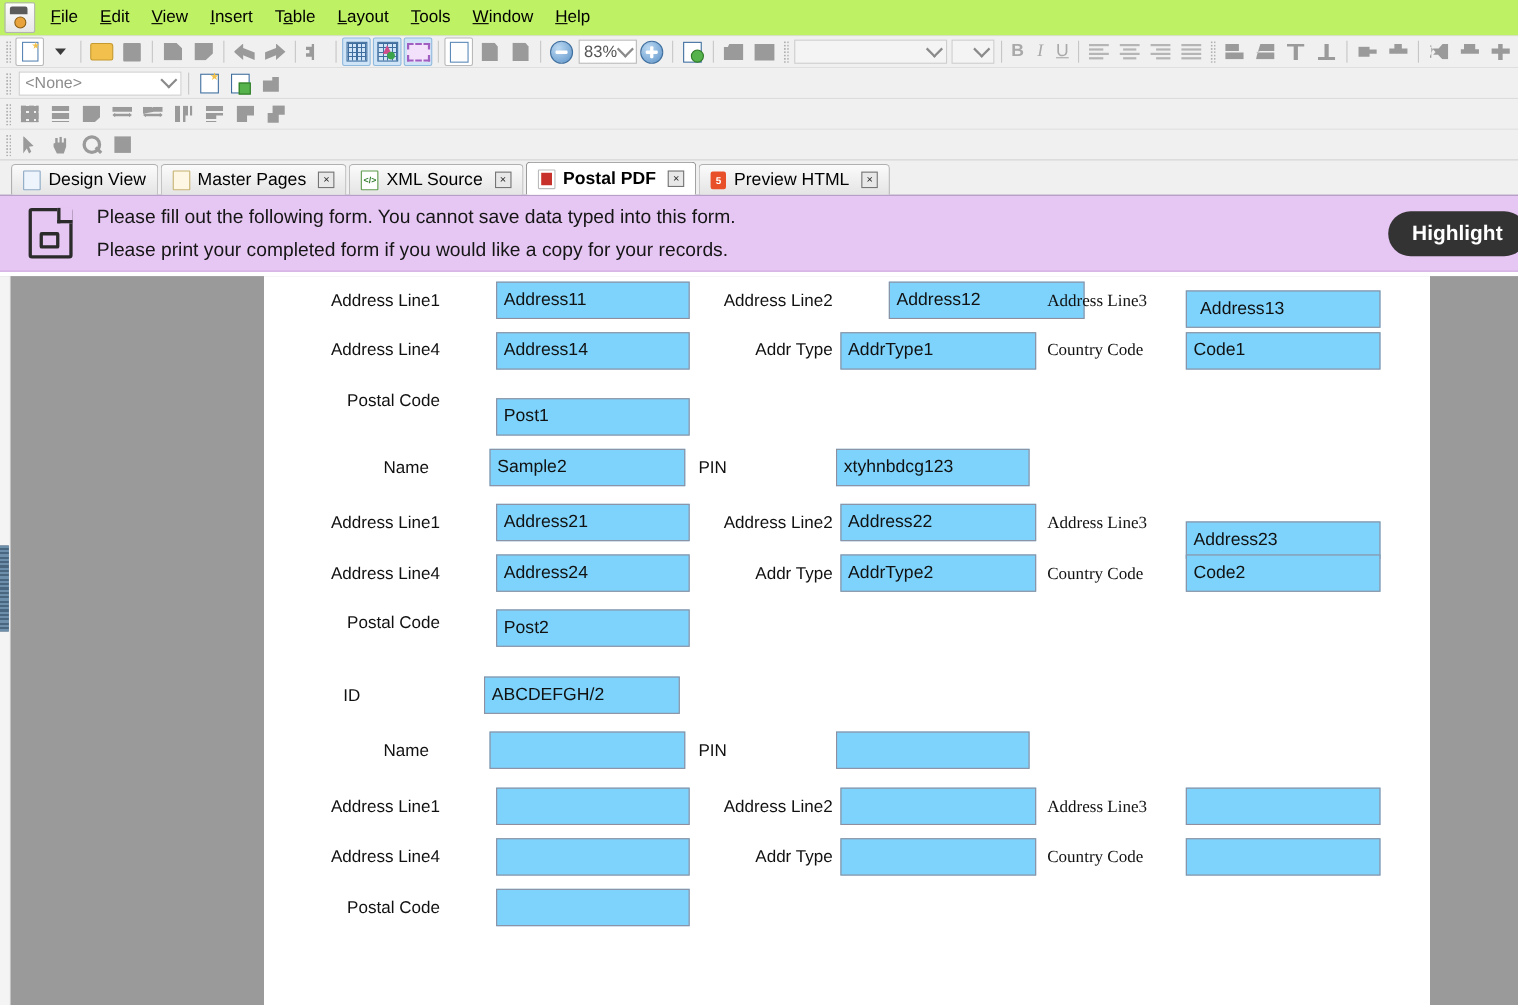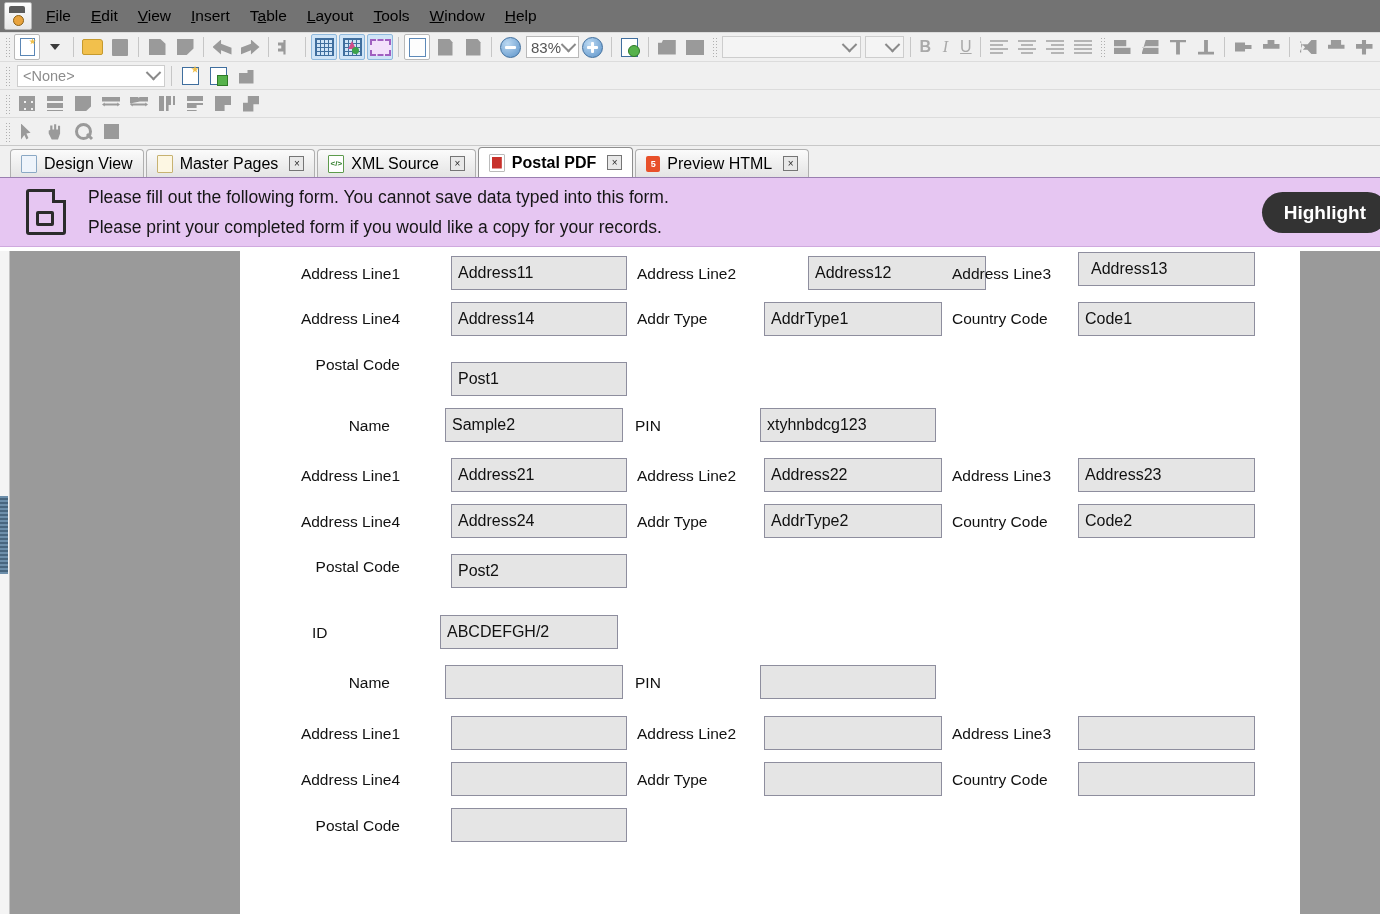--- a/index.html
+++ b/index.html
@@ -7,21 +7,21 @@
     width:1380px;height:914px;overflow:hidden;
     font-family:"Liberation Sans", sans-serif;
     background:#ffffff;
     -webkit-font-smoothing:antialiased;
   }
   .app{position:relative;width:1380px;height:914px;}
 
   
   .menubar{
     height:33px;display:flex;align-items:center;
-    background:#737373;border-bottom:1px solid #dcdcdc;
+    background:#bef264;border-bottom:1px solid #dcdcdc;
     padding-left:2px;box-sizing:border-box;
   }
   .applogo{
     width:26px;height:26px;margin:0 4px 0 2px;position:relative;
     background:linear-gradient(#fdfdfd,#e7e7e7);
     border:1px solid #b4b4b4;border-radius:2px;flex:0 0 auto;
     display:flex;align-items:center;justify-content:center;
   }
   .applogo .cap{
     width:16px;height:7px;background:#5b5b5b;border-radius:2px 2px 0 0;
@@ -185,32 +185,32 @@
     background-image:repeating-linear-gradient(to bottom,#6d8fab 0 2px,#48667f 2px 4px);
   }
   .page{
     position:absolute;left:240px;top:0;width:1060px;height:100%;
     background:#ffffff;
   }
 
   .form{position:relative;width:100%;height:100%;font-size:15.5px;color:#111;}
   .flabel{color:#111;font-size:15.5px;white-space:nowrap;}
   .finput{
-    background:#e5e5e5;border:1px solid #8e8e9e;
+    background:#7dd3fc;border:1px solid #8e8e9e;
     height:34px;box-sizing:border-box;
     display:flex;align-items:center;padding-left:6px;
     font-size:16px;color:#111;
   }
 
   
   .lab-a{position:absolute;text-align:right;width:160px;}
   .in-a{position:absolute;left:211px;width:176px;}
-  .lab-b{position:absolute;left:397px;width:120px;}
+  .lab-b{position:absolute;left:397px;width:120px;text-align:right;}
   .in-b{position:absolute;left:524px;width:178px;}
-  .lab-c{position:absolute;left:712px;width:120px;}
+  .lab-c{position:absolute;left:712px;width:120px;font-family:Liberation Serif, serif;}
   .in-c{position:absolute;left:838px;width:177px;}
 </style>
 </head>
 <body>
 
 <div class="app">
 
   <div class="menubar">
     <div class="applogo">
       <span class="cap"></span>
@@ -521,21 +521,21 @@
 
     <div class="page">
       <div class="form">
 
         <div>
           <div class="lab-a flabel" style="top:14px;">Address Line1</div>
           <div class="in-a finput" style="top:5px;">Address11</div>
           <div class="lab-b flabel" style="top:14px;">Address Line2</div>
           <div class="in-b finput" style="top:5px;margin-left:44px;">Address12</div>
           <div class="lab-c flabel" style="top:14px;">Address Line3</div>
-          <div class="in-c finput" style="top:1px;padding-left:12px;">Address13</div>
+          <div class="in-c finput" style="top:13px;padding-left:12px;">Address13</div>
         </div>
 
         <div>
           <div class="lab-a flabel" style="top:59px;">Address Line4</div>
           <div class="in-a finput" style="top:51px;">Address14</div>
           <div class="lab-b flabel" style="top:59px;">Addr Type</div>
           <div class="in-b finput" style="top:51px;">AddrType1</div>
           <div class="lab-c flabel" style="top:59px;">Country Code</div>
           <div class="in-c finput" style="top:51px;">Code1</div>
         </div>
@@ -551,21 +551,21 @@
           <div class="flabel" style="position:absolute;left:395px;top:166px;">PIN</div>
           <div class="finput" style="position:absolute;left:520px;top:157px;width:176px;">xtyhnbdcg123</div>
         </div>
 
         <div>
           <div class="lab-a flabel" style="top:216px;">Address Line1</div>
           <div class="in-a finput" style="top:207px;">Address21</div>
           <div class="lab-b flabel" style="top:216px;">Address Line2</div>
           <div class="in-b finput" style="top:207px;">Address22</div>
           <div class="lab-c flabel" style="top:216px;">Address Line3</div>
-          <div class="in-c finput" style="top:207px;">Address23</div>
+          <div class="in-c finput" style="top:223px;">Address23</div>
         </div>
 
         <div>
           <div class="lab-a flabel" style="top:262px;">Address Line4</div>
           <div class="in-a finput" style="top:253px;">Address24</div>
           <div class="lab-b flabel" style="top:262px;">Addr Type</div>
           <div class="in-b finput" style="top:253px;">AddrType2</div>
           <div class="lab-c flabel" style="top:262px;">Country Code</div>
           <div class="in-c finput" style="top:253px;">Code2</div>
         </div>

